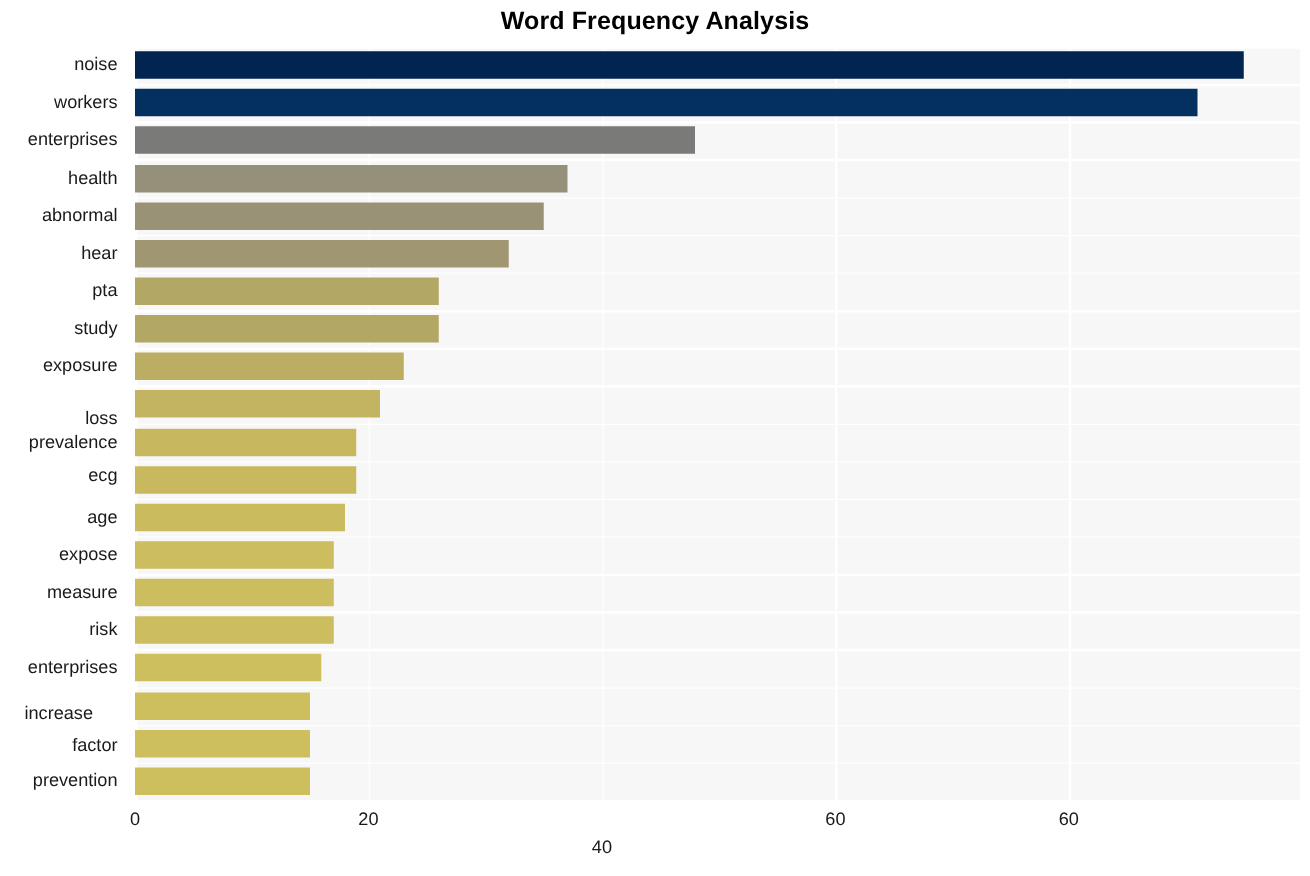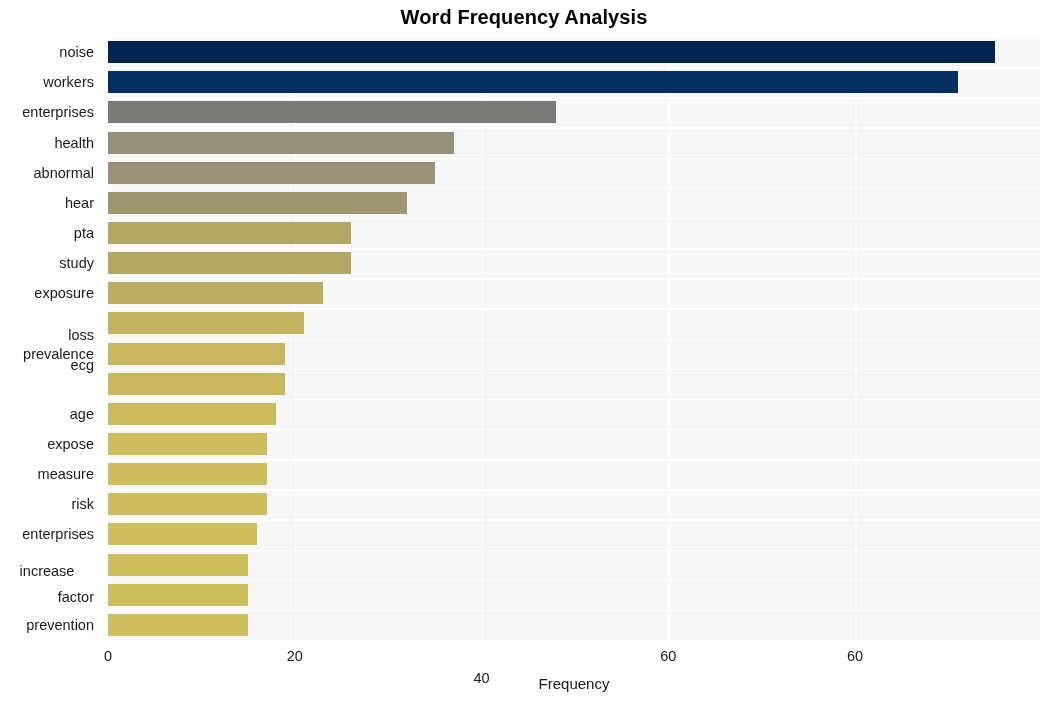--- a/index.html
+++ b/index.html
@@ -179,34 +179,33 @@
       <div class="ylabel" style="top: 38.225px;">workers</div>
       <div class="ylabel" style="top: 68.375px;">enterprises</div>
       <div class="ylabel" style="top: 98.525px;">health</div>
       <div class="ylabel" style="top: 128.675px;">abnormal</div>
       <div class="ylabel" style="top: 158.825px; padding-left: 20px;">hear</div>
       <div class="ylabel" style="top: 188.975px;">pta</div>
       <div class="ylabel" style="top: 219.125px;">study</div>
       <div class="ylabel" style="top: 249.275px; margin-left: 12px;">exposure</div>
       <div class="ylabel" style="top: 291px;">loss</div>
       <div class="ylabel" style="top: 309.575px;">prevalence</div>
-      <div class="ylabel" style="top: 321px;">ecg</div>
+      <div class="ylabel" style="top: 337px;">ecg</div>
       <div class="ylabel" style="top: 369.875px;">age</div>
       <div class="ylabel" style="top: 400.025px;">expose</div>
       <div class="ylabel" style="top: 430.175px;">measure</div>
       <div class="ylabel" style="top: 460.325px;">risk</div>
       <div class="ylabel" style="top: 490.475px; text-align: right;">enterprises</div>
       <div class="ylabel" style="top: 520.625px; margin-top: 32px;">factor</div>
       <div class="ylabel" style="top: 527px; text-align: center;">increase</div>
       <div class="ylabel" style="top: 580.925px;">prevention</div>
     </div>
 
   <div id="xlabels">
       <div class="xlabel" style="left: 0px;">0</div>
       <div class="xlabel" style="left: 186.774px;">20</div>
       <div class="xlabel" style="left: 373.547px; margin-top: 22px;">40</div>
       <div class="xlabel" style="left: 560.321px;">60</div>
       <div class="xlabel" style="left: 747.094px;">60</div>
     </div>
 
-  <div id="xaxis-title">Frequency</div>
 
 </div>
 
 </body></html>

